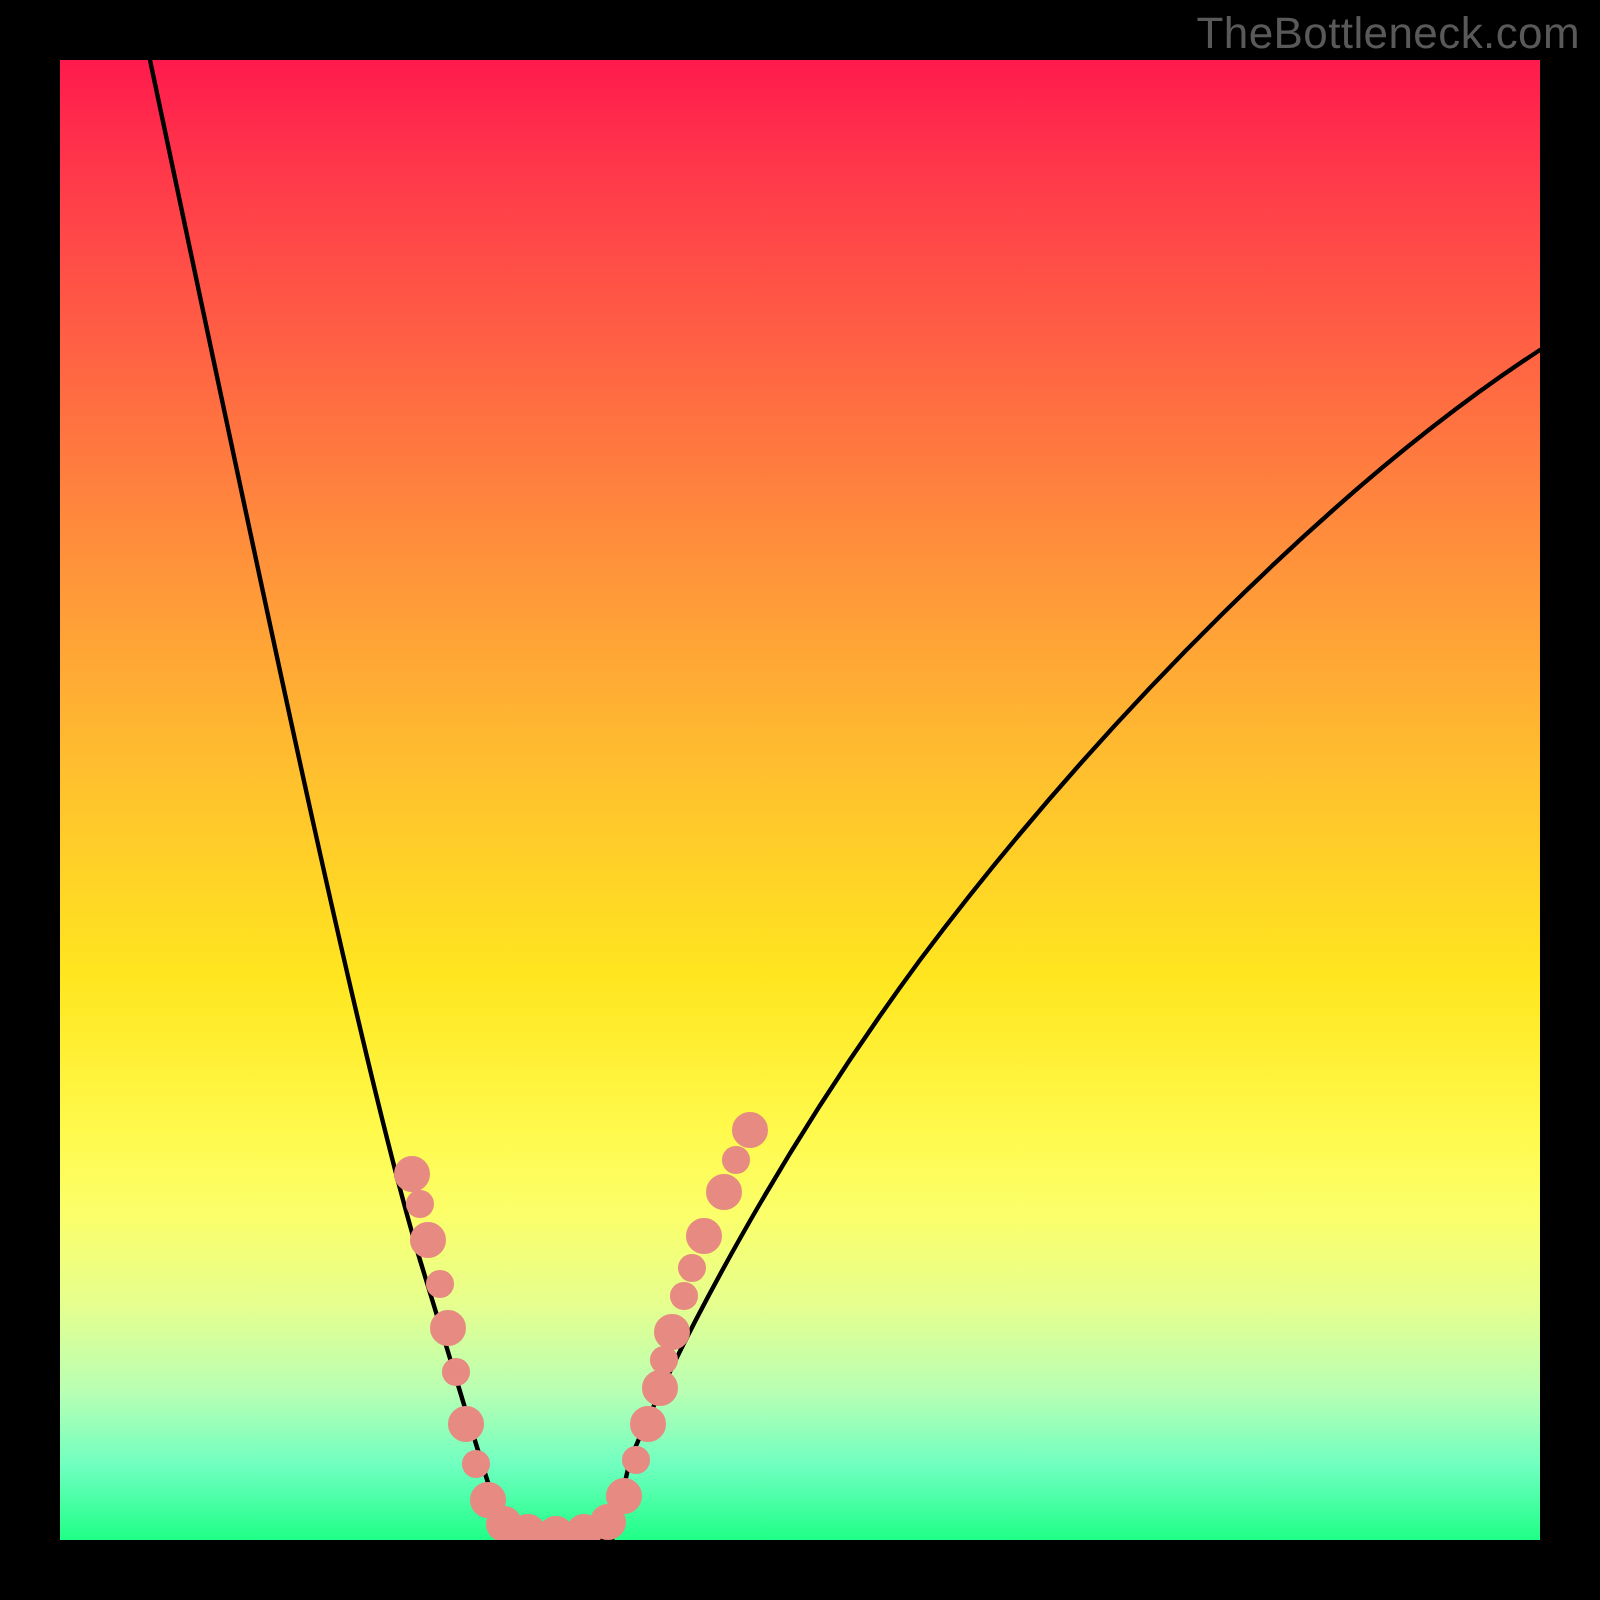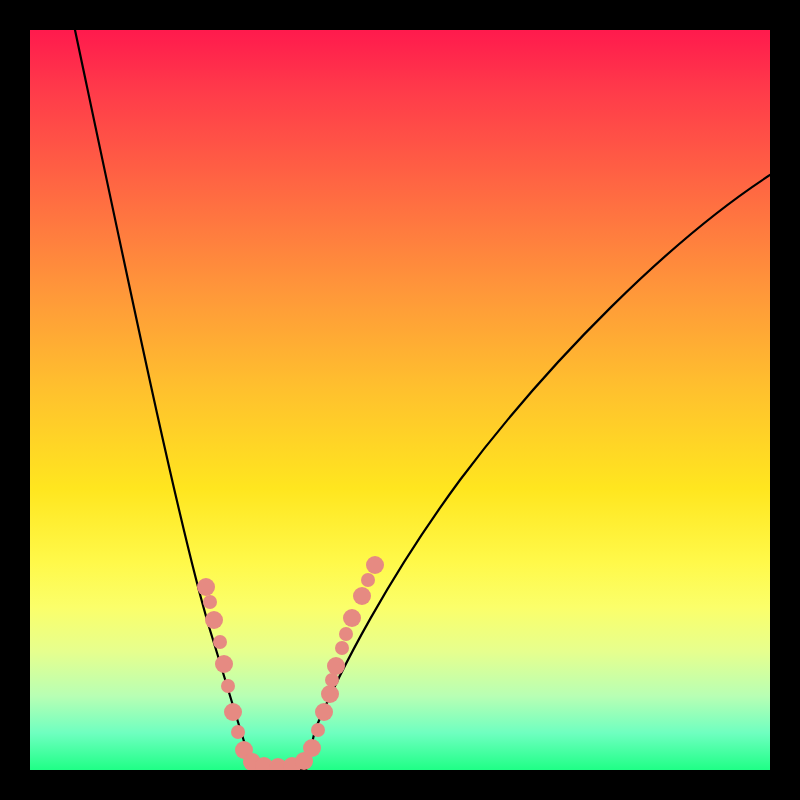--- a/index.html
+++ b/index.html
@@ -54,20 +54,21 @@
   }
   svg.curves {
     position: absolute;
     inset: 0;
   }
 </style>
 </head>
 <body>
 
 <div class="frame">
+  <div class="attribution">TheBottleneck.com</div>
   <div class="plot">
     <div class="gradient"></div>
     <svg class="curves" viewBox="0 0 740 740">
       <g id="curve-group">
           <path d="M 45 0 C 100 260, 150 500, 180 600 C 200 665, 210 700, 220 730 L 225 740" stroke="#000" stroke-width="2.2" fill="none" stroke-linecap="round"></path>
           <path d="M 740 145 C 640 210, 520 330, 430 450 C 360 545, 310 640, 285 700 L 276 740" stroke="#000" stroke-width="2.2" fill="none" stroke-linecap="round"></path>
           <path d="M 225 740 L 276 740" stroke="#000" stroke-width="2.2" fill="none" stroke-linecap="round"></path>
         </g>
       <g id="marker-group">
           <circle cx="176" cy="557" r="9" fill="#e68a82"></circle>

